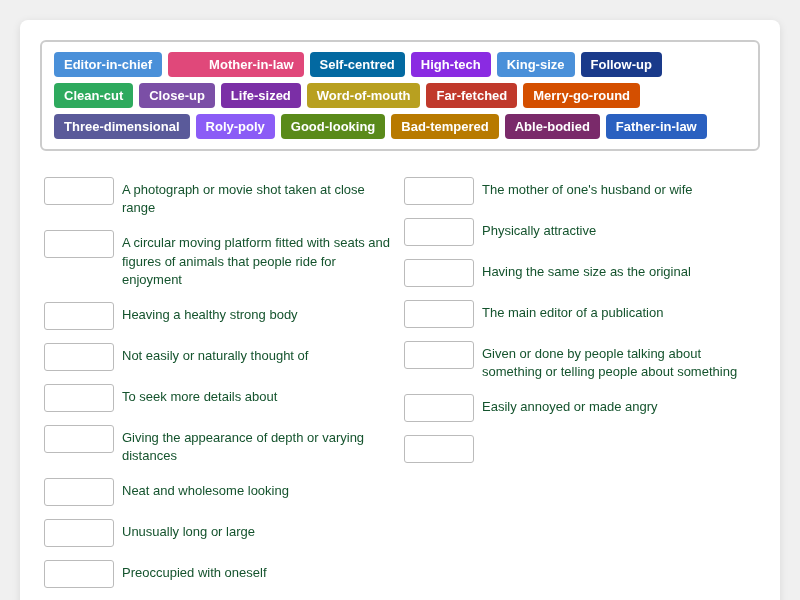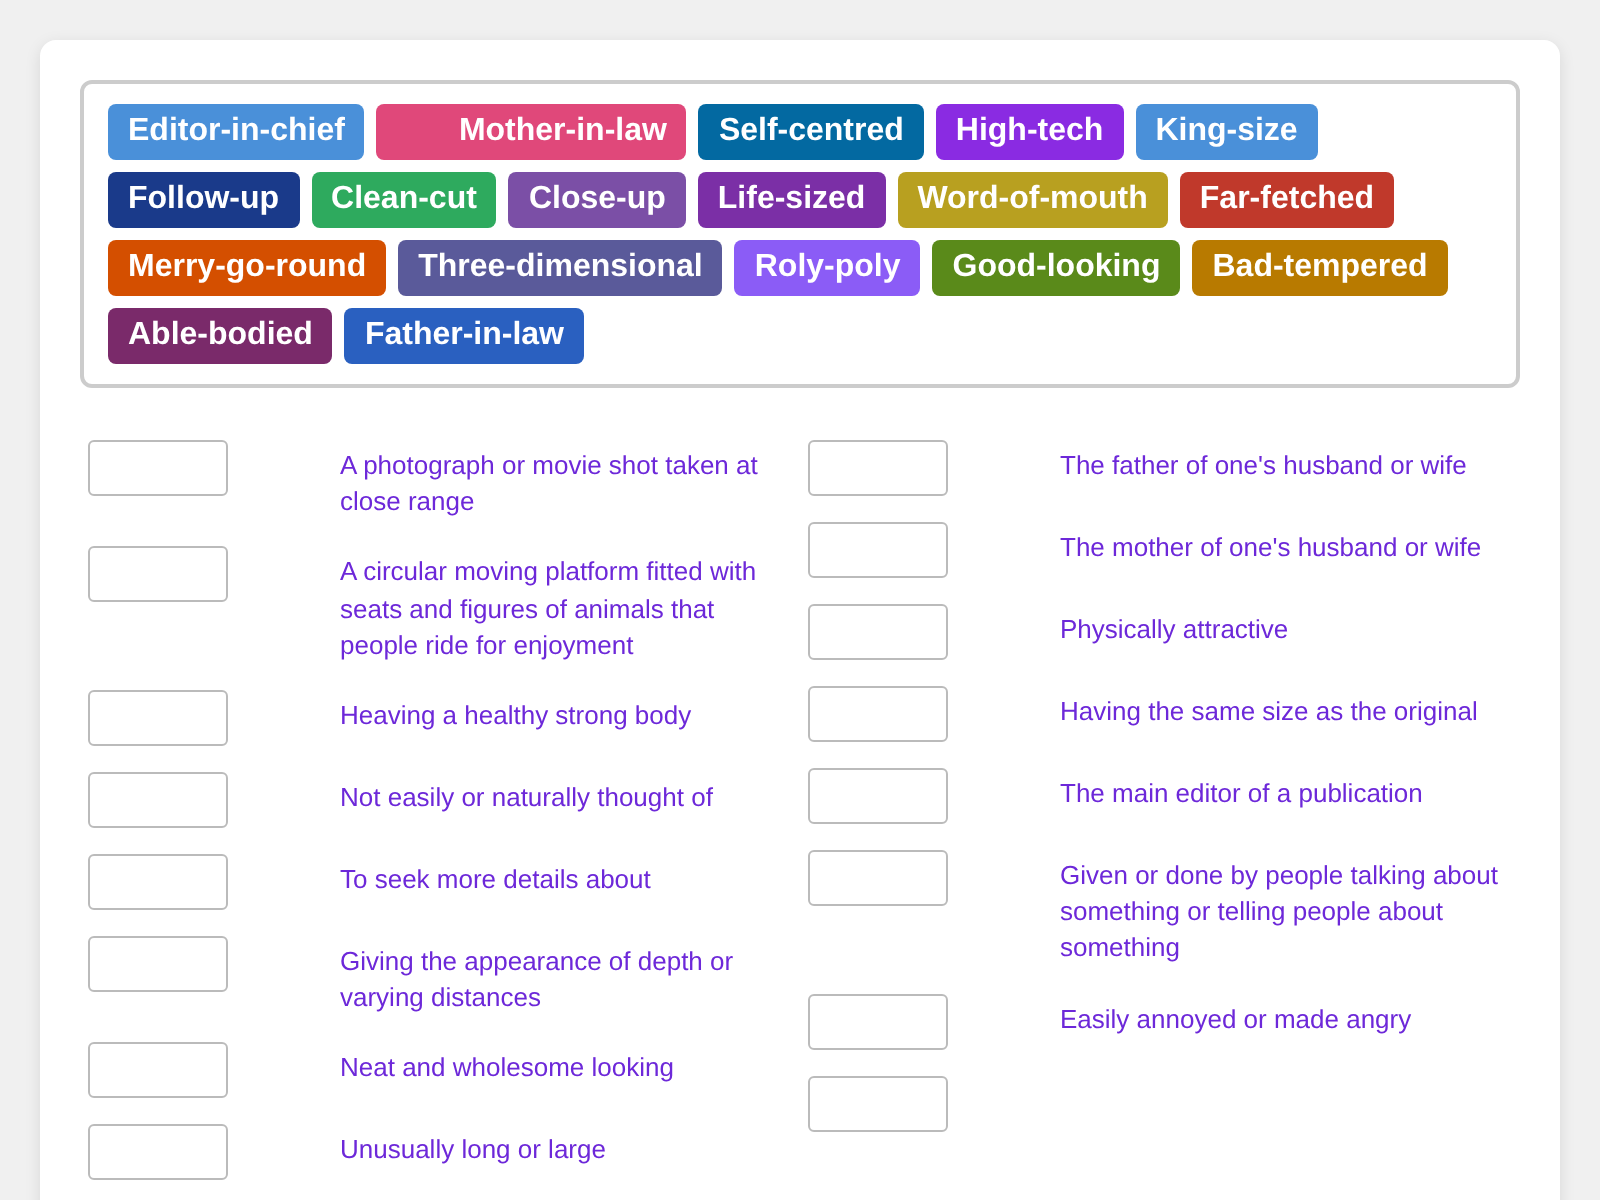--- a/index.html
+++ b/index.html
@@ -28,21 +28,21 @@
       display: flex;
       flex-wrap: wrap;
       gap: 6px;
     }
     .word-chip {
       display: inline-block;
       padding: 5px 10px;
       border-radius: 4px;
       color: #fff;
       font-weight: bold;
-      font-size: 16px;
+      font-size: 13px;
       cursor: pointer;
       user-select: none;
     }
     .matching-area {
       display: grid;
       grid-template-columns: 1fr 1fr;
       gap: 0;
     }
     .match-row {
       display: flex;
@@ -55,23 +55,22 @@
       min-height: 28px;
       border: 1px solid #bbb;
       border-radius: 3px;
       background: #fff;
       flex-shrink: 0;
       margin-right: 8px;
     }
     .match-text {
       flex: 1;
       line-height: 1.4;
-      color: #6d28d9;
+      color: #14532d;
       padding-top: 4px;
-      margin-left: 48px;
     }
   </style>
 </head>
 <body>
 
 <div class="container">
   <div class="word-bank">
       <span class="word-chip" style="background: rgb(74, 144, 217);">Editor-in-chief</span>
       <span class="word-chip" style="background: rgb(224, 72, 122); padding-left: 41px;">Mother-in-law</span>
       <span class="word-chip" style="background: #0369a1;">Self-centred</span>
@@ -126,24 +125,20 @@
           <div class="match-text">Unusually long or large</div>
         </div>
         <div class="match-row">
           <div class="match-box"></div>
           <div class="match-text">Preoccupied with oneself</div>
         </div>
       </div>
     <div id="right-col">
         <div class="match-row">
           <div class="match-box"></div>
-          <div class="match-text">The father of one's husband or wife</div>
-        </div>
-        <div class="match-row">
-          <div class="match-box"></div>
           <div class="match-text">The mother of one's husband or wife</div>
         </div>
         <div class="match-row">
           <div class="match-box"></div>
           <div class="match-text">Physically attractive</div>
         </div>
         <div class="match-row">
           <div class="match-box"></div>
           <div class="match-text">Having the same size as the original</div>
         </div>

